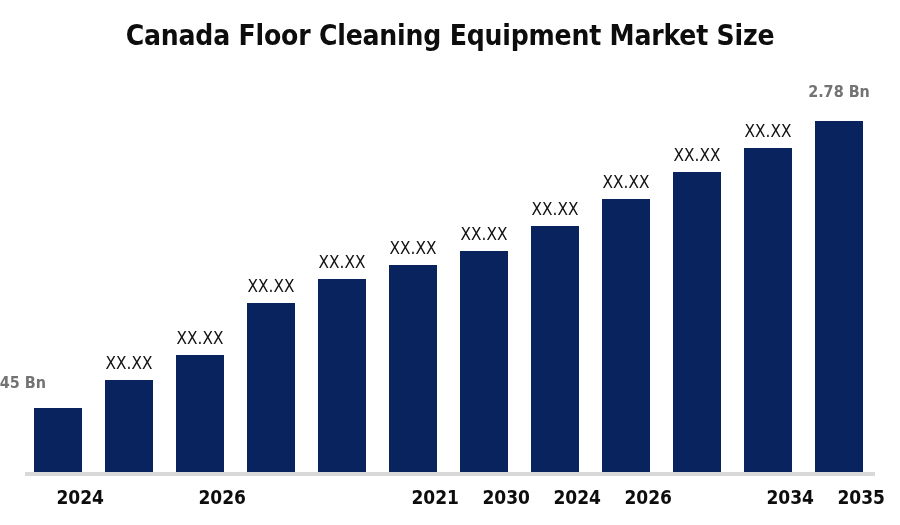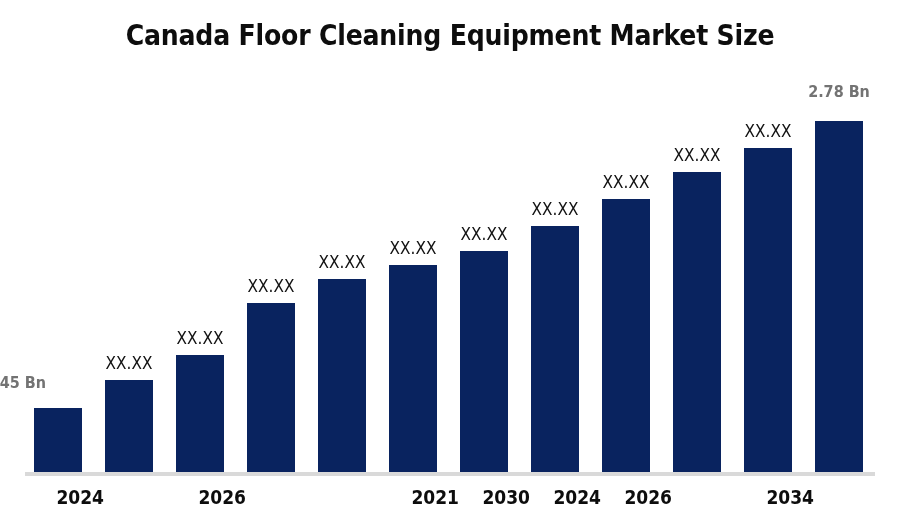--- a/index.html
+++ b/index.html
@@ -154,17 +154,18 @@
           <div class="bar-value" style="top: 146px;">XX.XX</div>
         </div>
         <div class="bar-group" style="left: 744px; height: 525px;">
           <div class="bar" style="top: 148px; height: 324px; background: rgb(9, 35, 95);"></div>
           <div class="bar-value" style="top: 122px;">XX.XX</div>
           <div class="tick-label">2034</div>
         </div>
         <div class="bar-group" style="left: 815px; height: 525px;">
           <div class="bar" style="top: 121px; height: 351px; background: rgb(9, 35, 95);"></div>
           <div class="bar-value highlight" style="top: 79px;">2.78 Bn</div>
+          <div class="tick-label">2035</div>
         </div>
       </div>
   </div>
 
 </div>
 
 </body></html>

